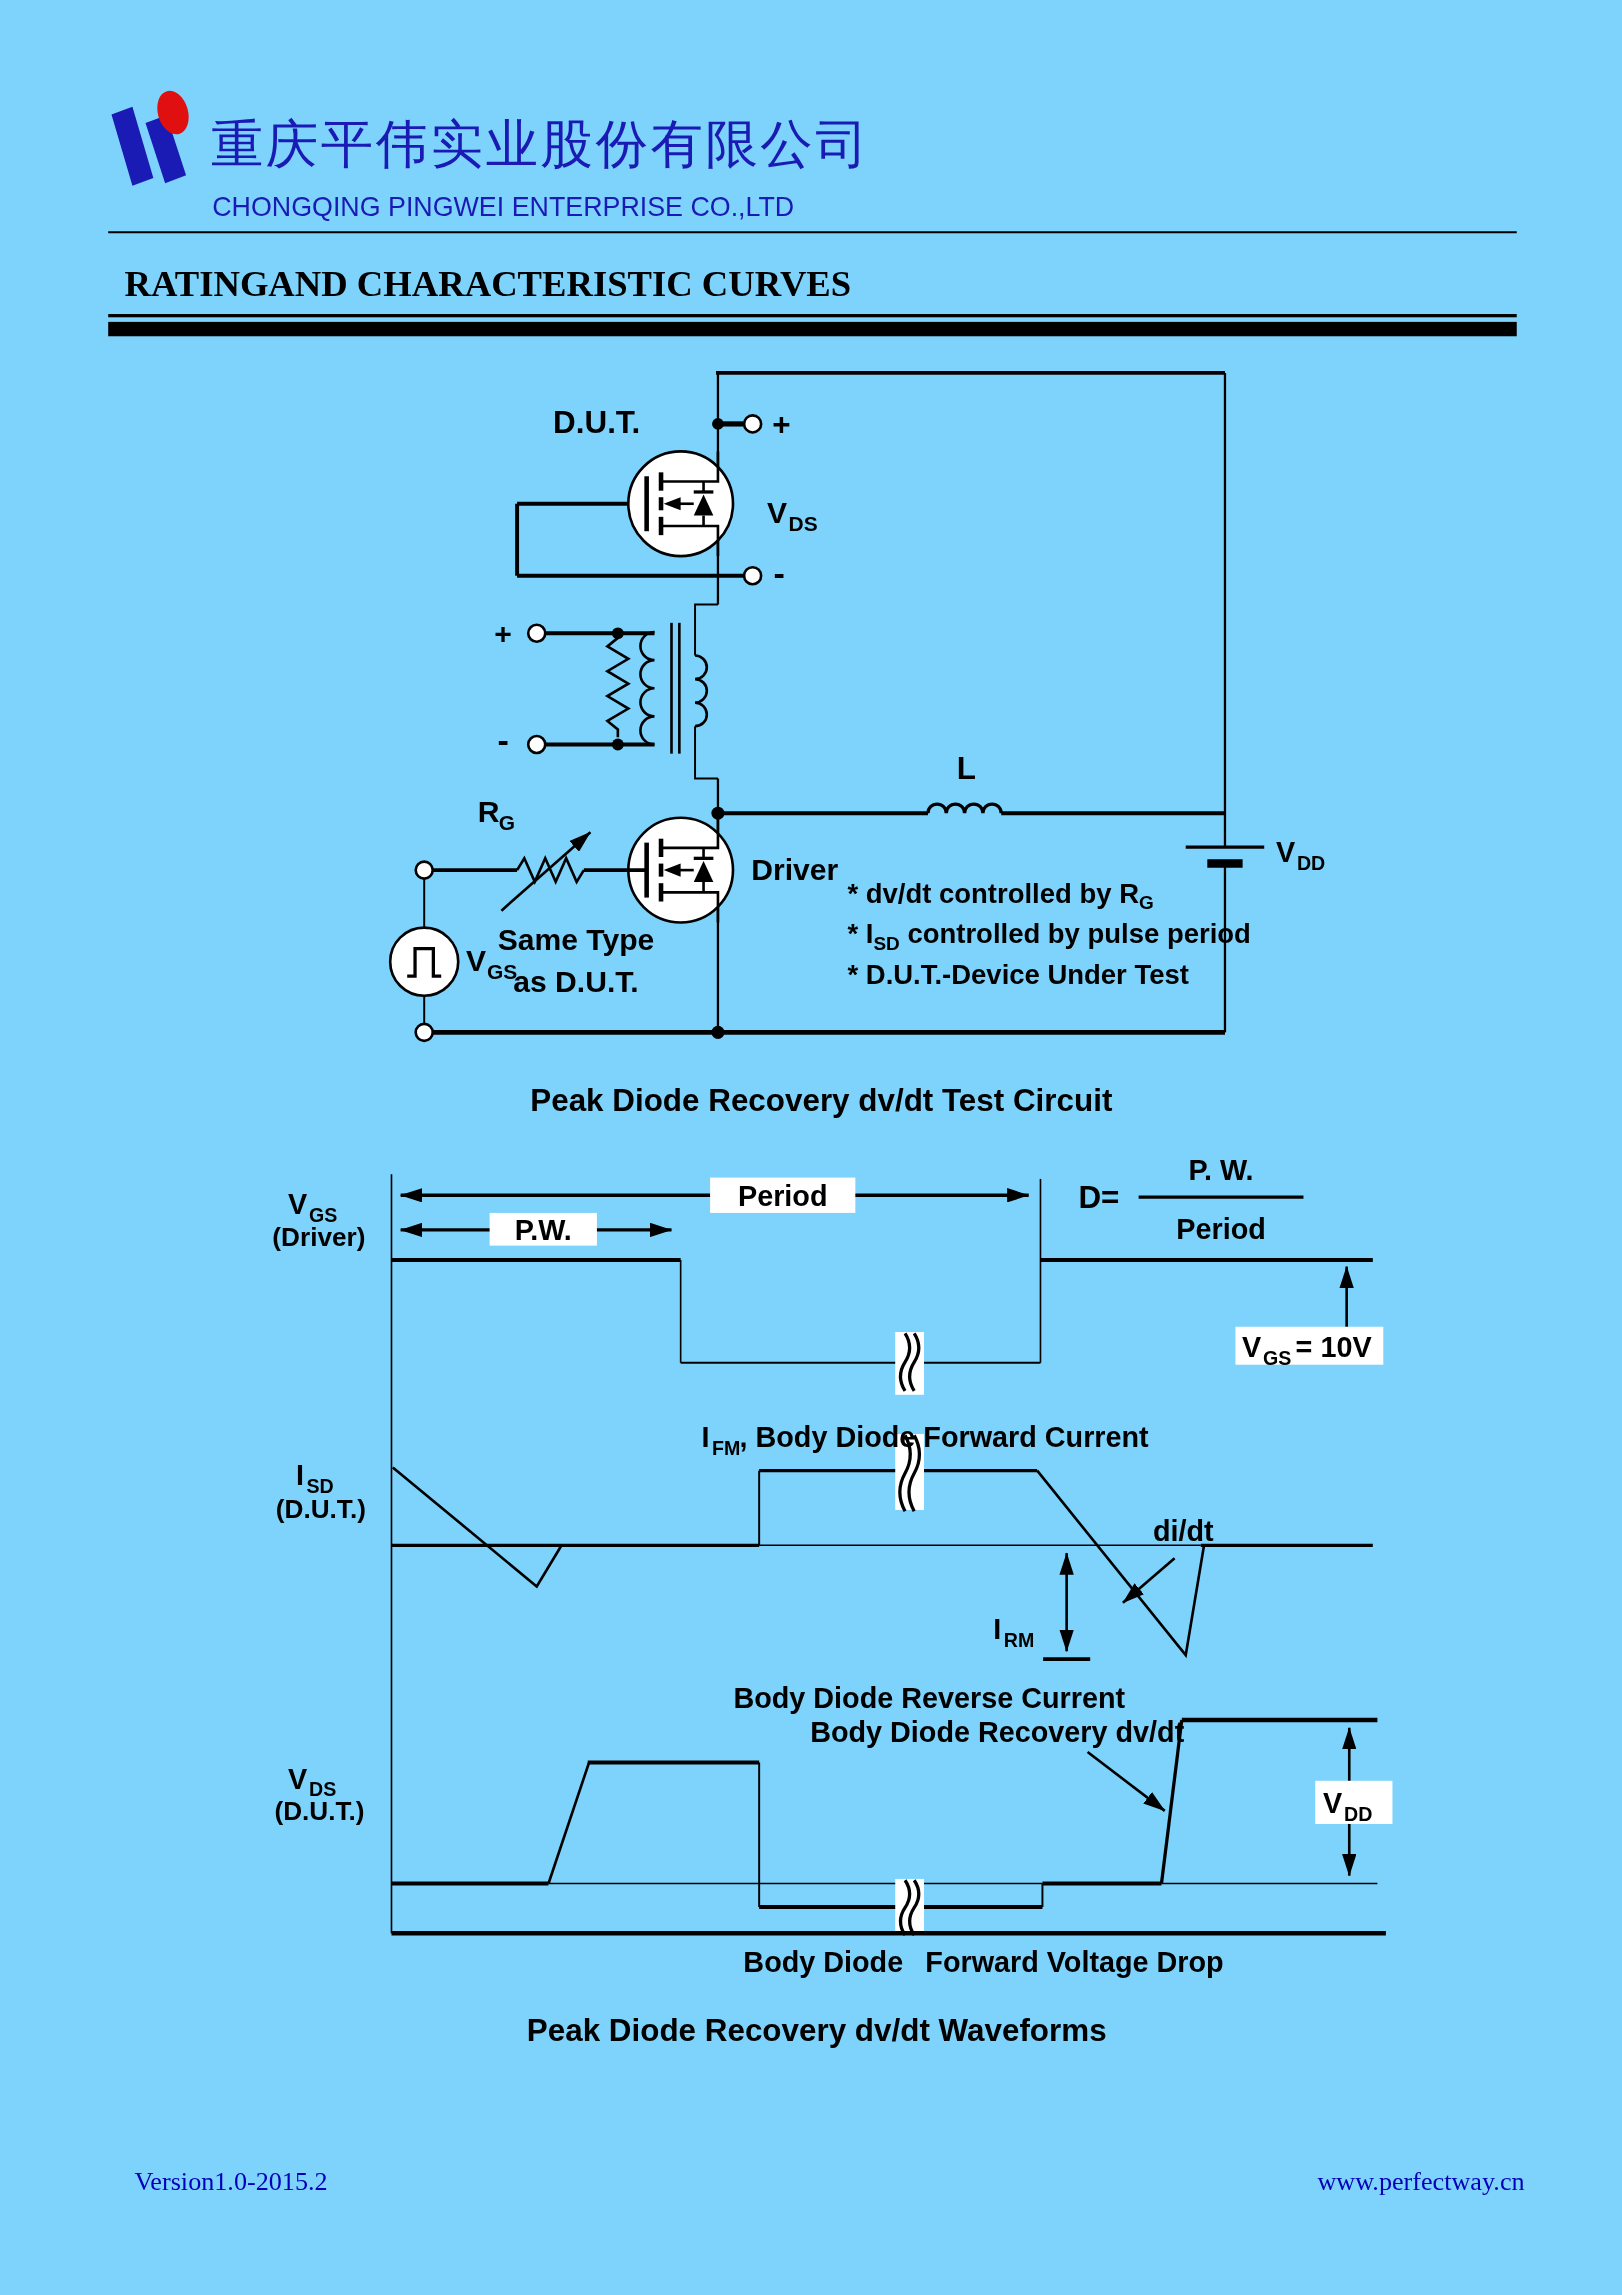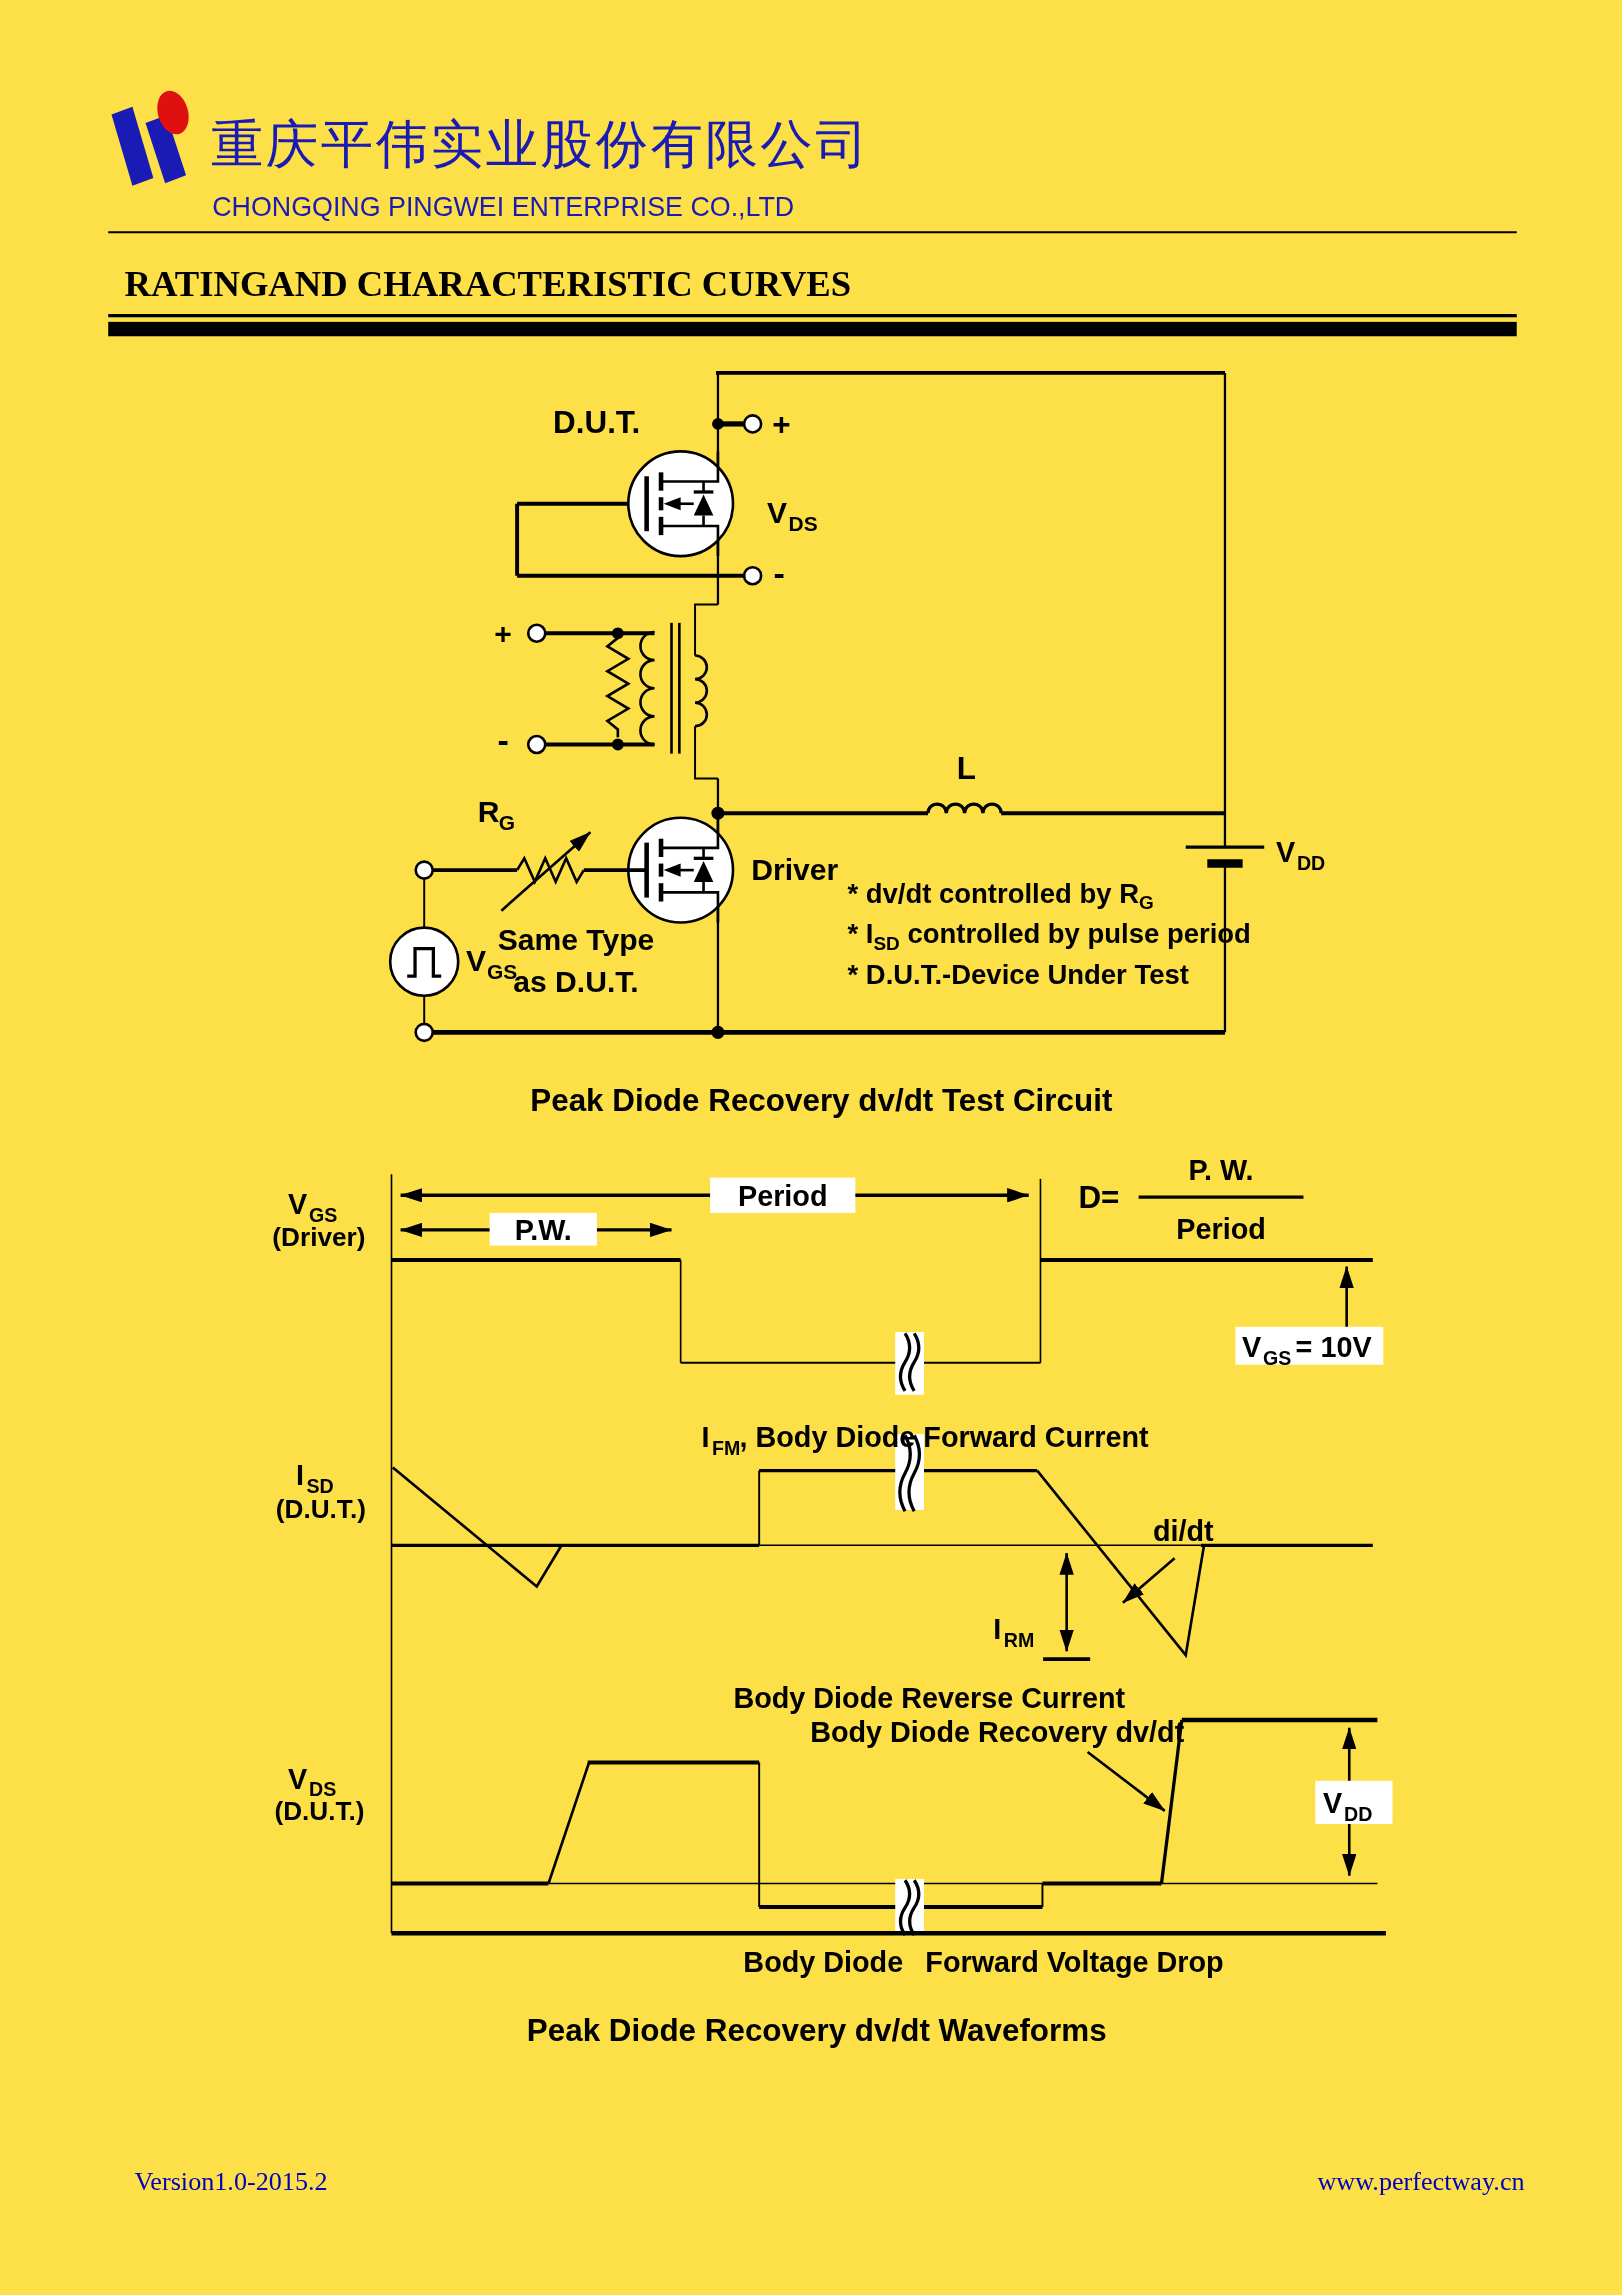--- a/index.html
+++ b/index.html
@@ -1,16 +1,16 @@
 <!DOCTYPE html>
 <html style="font-size:10.5px"><head>
 <meta charset="utf-8">
 <style>
   html,body{margin:0;padding:0;background:#888;}
-  .page{width:1623px;height:2295px;margin:0 auto;background:#fde047;position:relative;}
+  .page{width:1623px;height:2295px;margin:0 auto;background:#7dd3fc;position:relative;}
   svg{display:block;}
   text{fill:#000;}
   .sans{font-family:"Liberation Sans","DejaVu Sans",sans-serif;}
   .serif{font-family:"Liberation Serif","DejaVu Serif",serif;}
   .b{font-weight:bold;}
   .blue{fill:#1a1ab4;}
   .link{fill:#0000bb;}
   .wire{stroke:#000;fill:none;}
 </style>
 </head>

